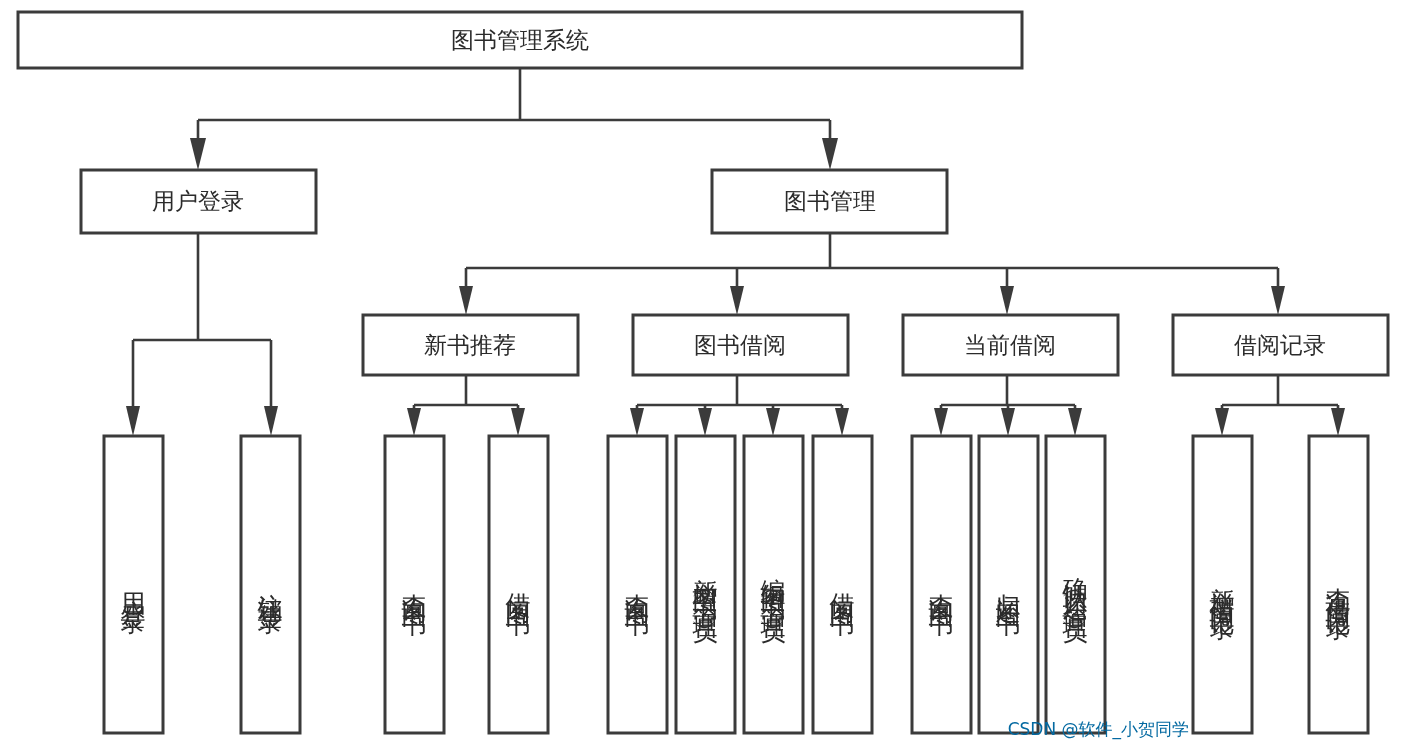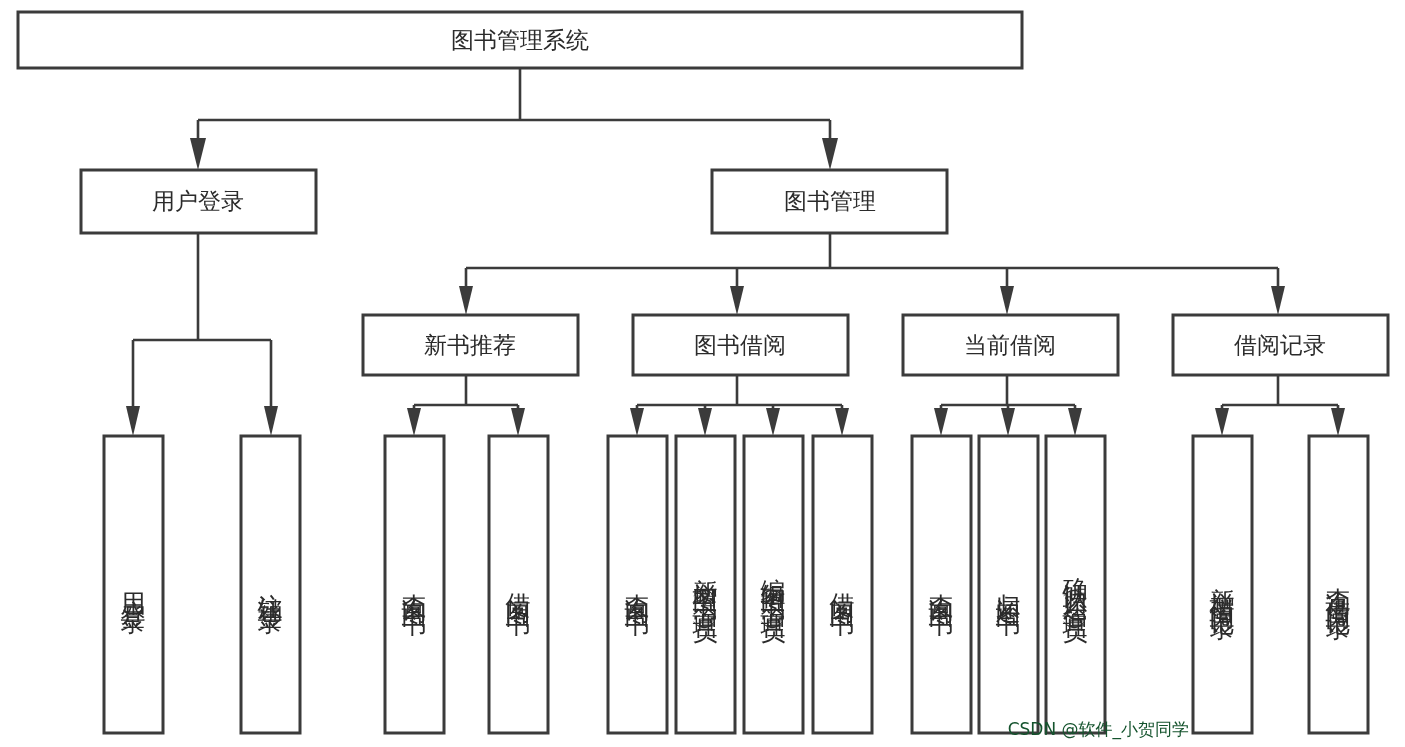--- a/index.html
+++ b/index.html
@@ -57,21 +57,21 @@
     letter-spacing: 6px;
     dominant-baseline: central;
     text-anchor: middle;
   }
   .watermark-text {
     position: absolute;
     right: 8px;
     bottom: 6px;
     font-family: "DejaVu Sans", "Liberation Sans", sans-serif;
     font-size: 17px;
-    color: #14532d;
+    color: #0369a1;
     white-space: nowrap;
     user-select: none;
   }
 </style>
 </head>
 <body>
 
 <div id="diagram-root">
 
   <svg class="diagram-canvas" viewBox="0 0 1405 747" xmlns="http://www.w3.org/2000/svg">

